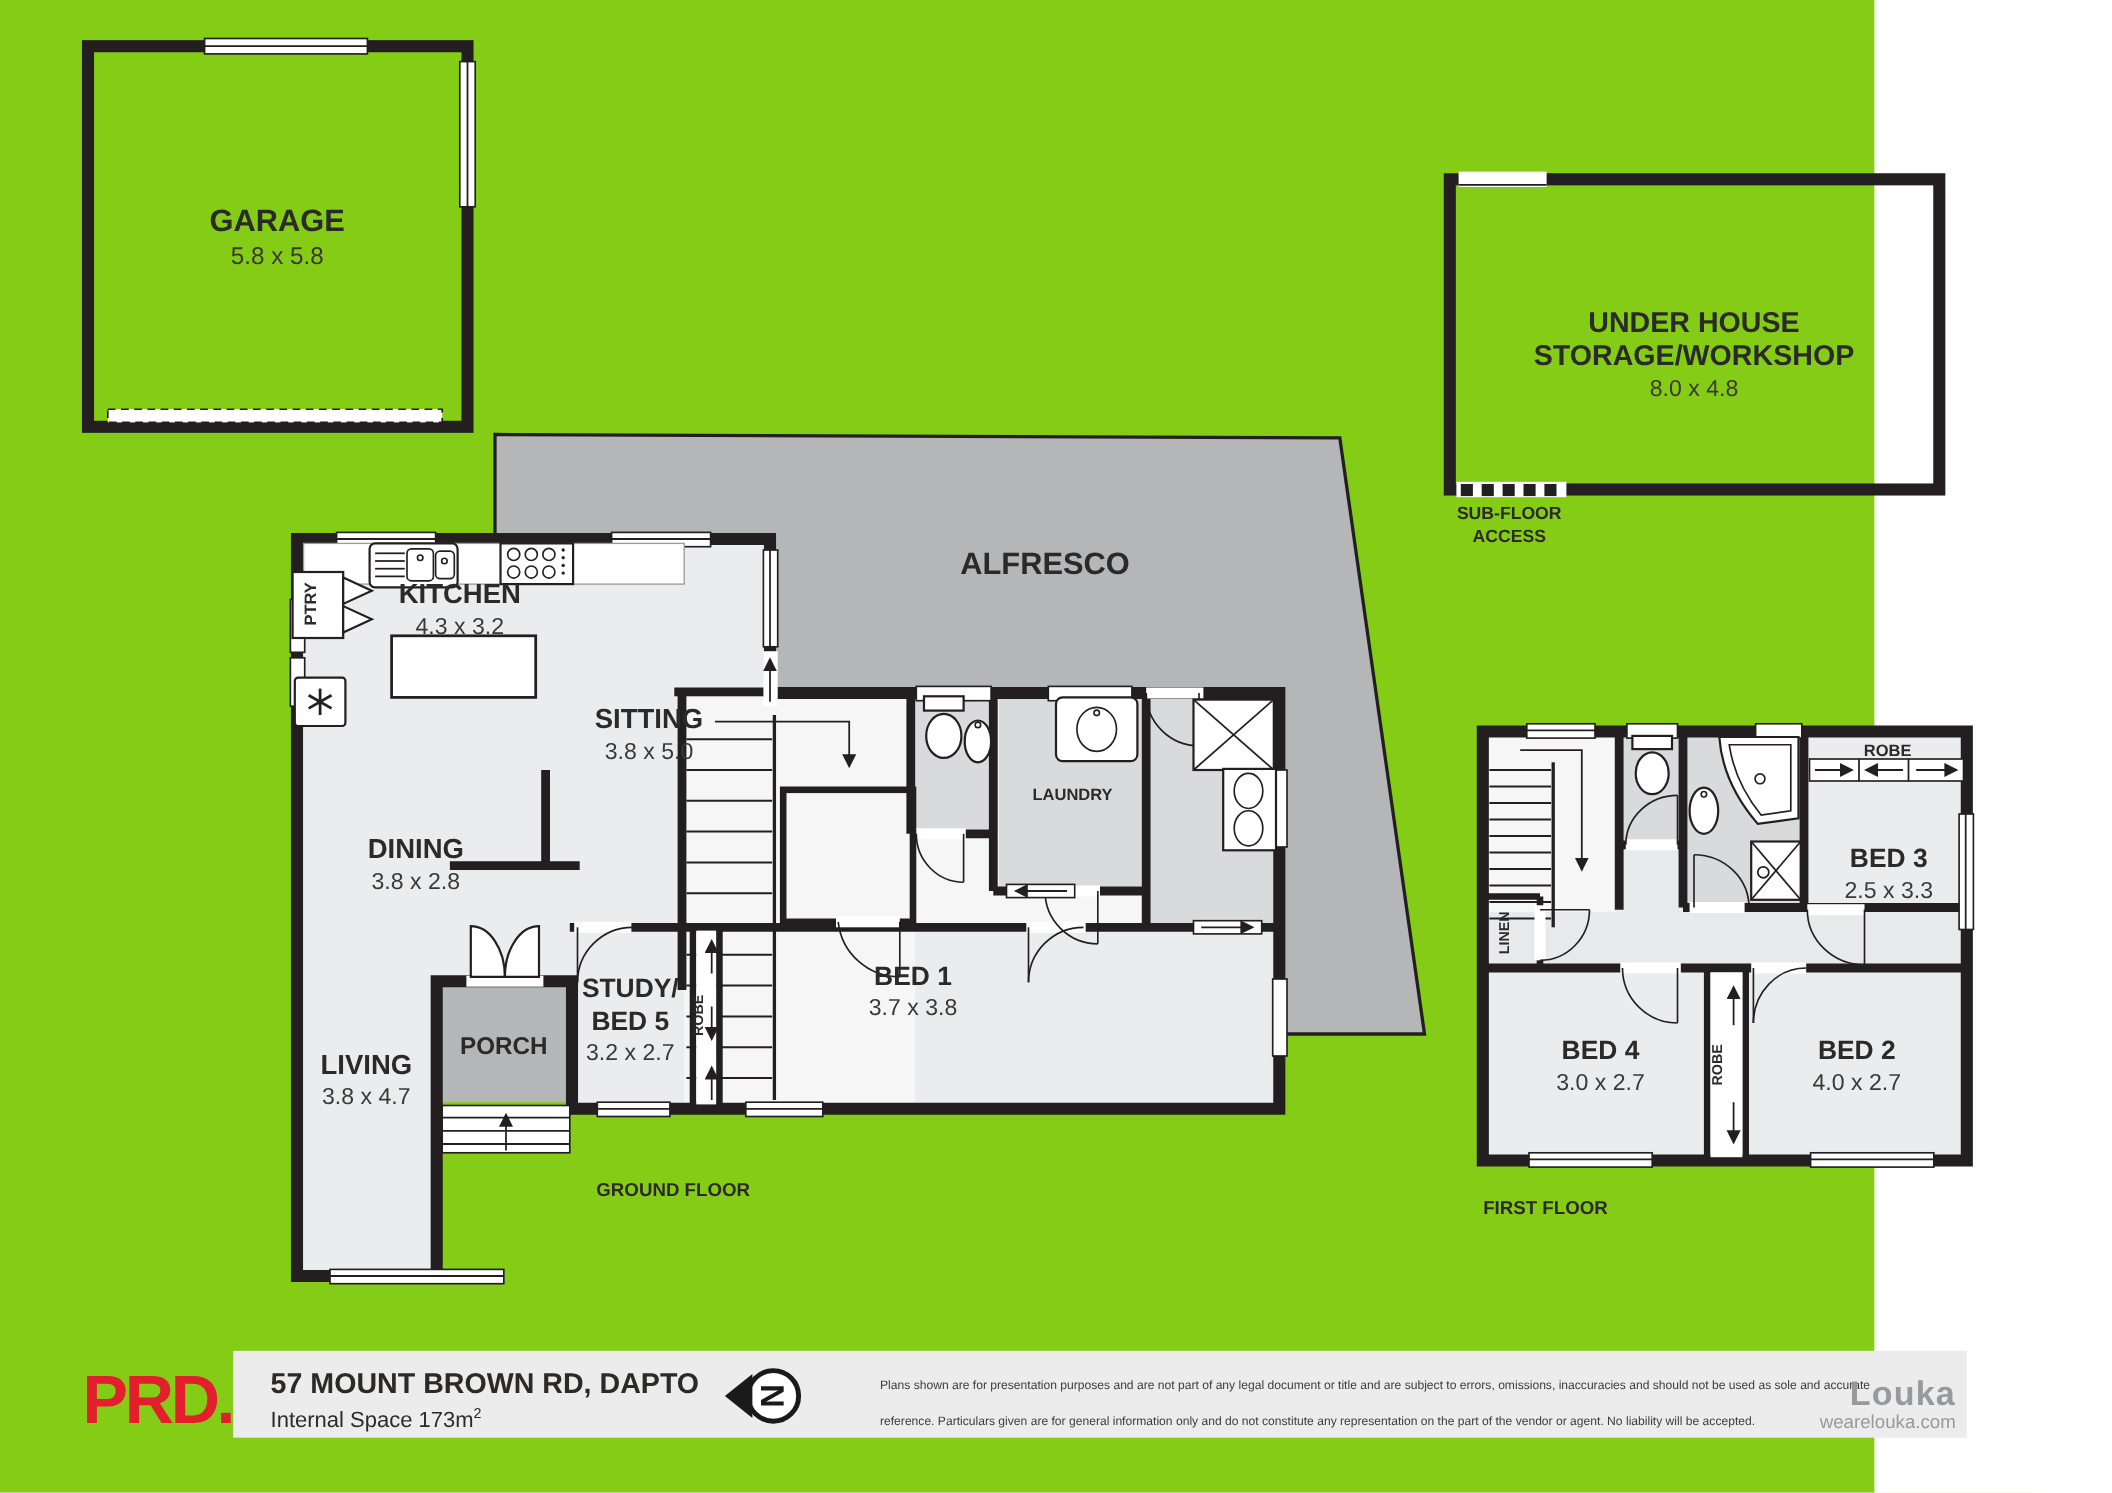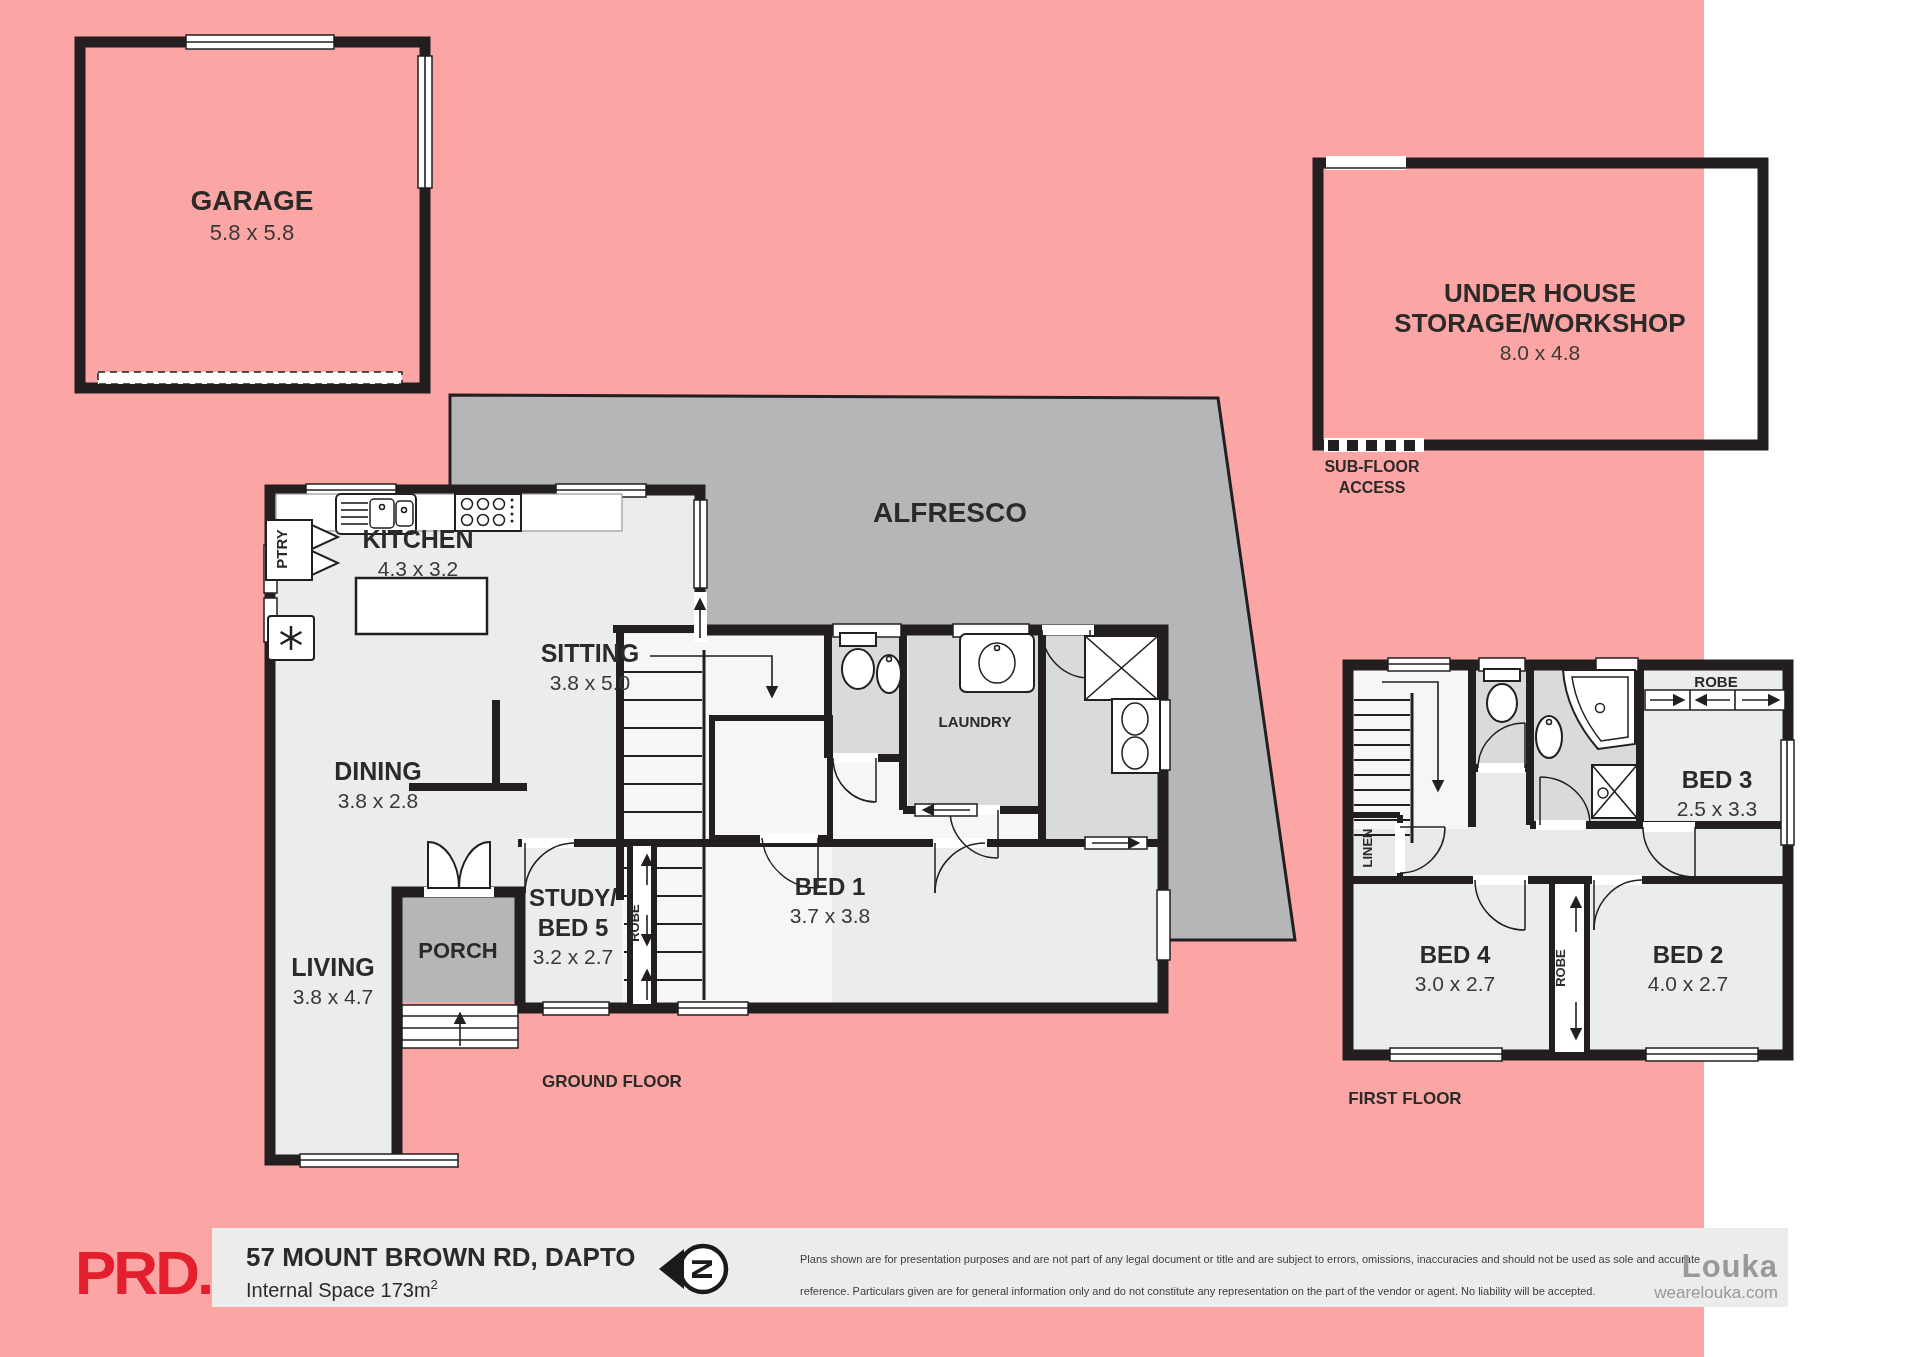--- a/index.html
+++ b/index.html
@@ -1,16 +1,16 @@
 <!DOCTYPE html>
 <html><head>
 <meta charset="utf-8">
 <style>
   html,body{margin:0;padding:0;background:#ffffff;}
-  .page{width:1704px;height:1357px;position:relative;background:#fca5a5;font-family:"Liberation Sans",sans-serif;}
+  .page{width:1704px;height:1357px;position:relative;background:#84cc16;font-family:"Liberation Sans",sans-serif;}
   svg{display:block;}
   
   .f-room{fill:#ebeced;}
   .f-wet{fill:#d9dadb;}
   .f-out{fill:#b4b6b8;}
   .f-hall{fill:#e8e9ea;}
   .f-stair{fill:#f6f6f6;}
   .f-white{fill:#ffffff;}
   
   .wall{stroke:#231f20;fill:none;stroke-width:11;}

